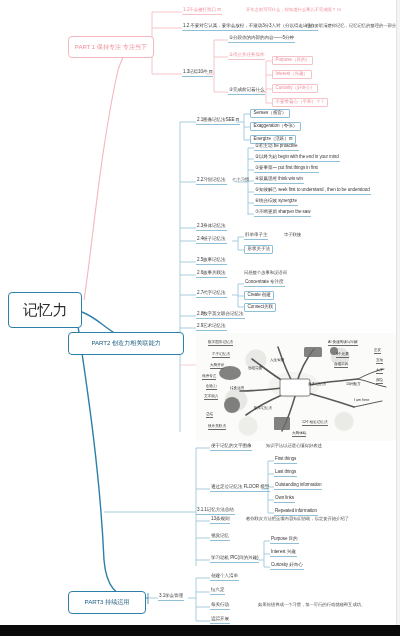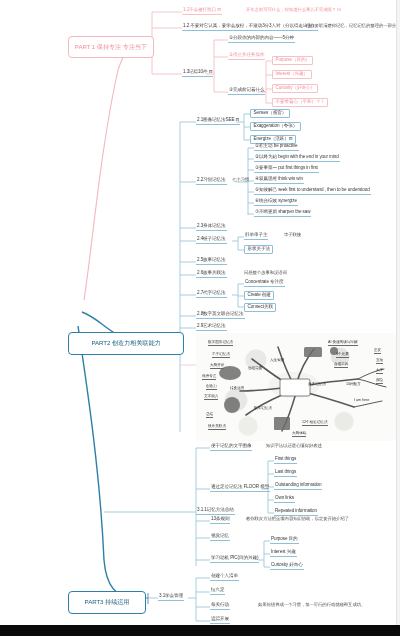--- a/index.html
+++ b/index.html
@@ -177,20 +177,21 @@
     <path d="M148,593 L148,604" stroke="#2d7fa8" stroke-width="0.8" fill="none"></path>
     <path d="M148,598 L158,598" stroke="#8fc0d8" stroke-width="0.8" fill="none"></path>
     <path d="M188,598 L196,598" stroke="#8fc0d8" stroke-width="0.8" fill="none"></path>
     <path d="M196,578 L196,621" stroke="#8fc0d8" stroke-width="0.8" fill="none"></path>
     <path d="M196,578 L210,578" stroke="#8fc0d8" stroke-width="0.8" fill="none"></path>
     <path d="M196,592 L210,592" stroke="#8fc0d8" stroke-width="0.8" fill="none"></path>
     <path d="M196,607 L210,607" stroke="#8fc0d8" stroke-width="0.8" fill="none"></path>
     <path d="M196,621 L210,621" stroke="#8fc0d8" stroke-width="0.8" fill="none"></path>
   </svg>
 
+  <div class="node root">记忆力</div>
 
   <div class="node part pink" id="part1">PART 1 保持专注 专注当下</div>
 
   <div class="node leaf pink" style="left:182px;top:8px;">1.1不会被打扰口 ⊟</div>
   <div class="node note pink" style="left:246px;top:8px;">开车之前写写什么，你知道什么事儿不完成呢？ ⊟</div>
 
   <div class="node leaf" style="left:182px;top:24px;">1.2 不要对它认真，要学会放松，不激动3分3人对（分以得走出去）</div>
   <div class="node note" style="left:306px;top:24px;">但你要听清楚你记忆，记忆记忆的整理的一部分</div>
 
   <div class="node leaf" style="left:182px;top:70px;">1.3记得10件 ⊟</div>

